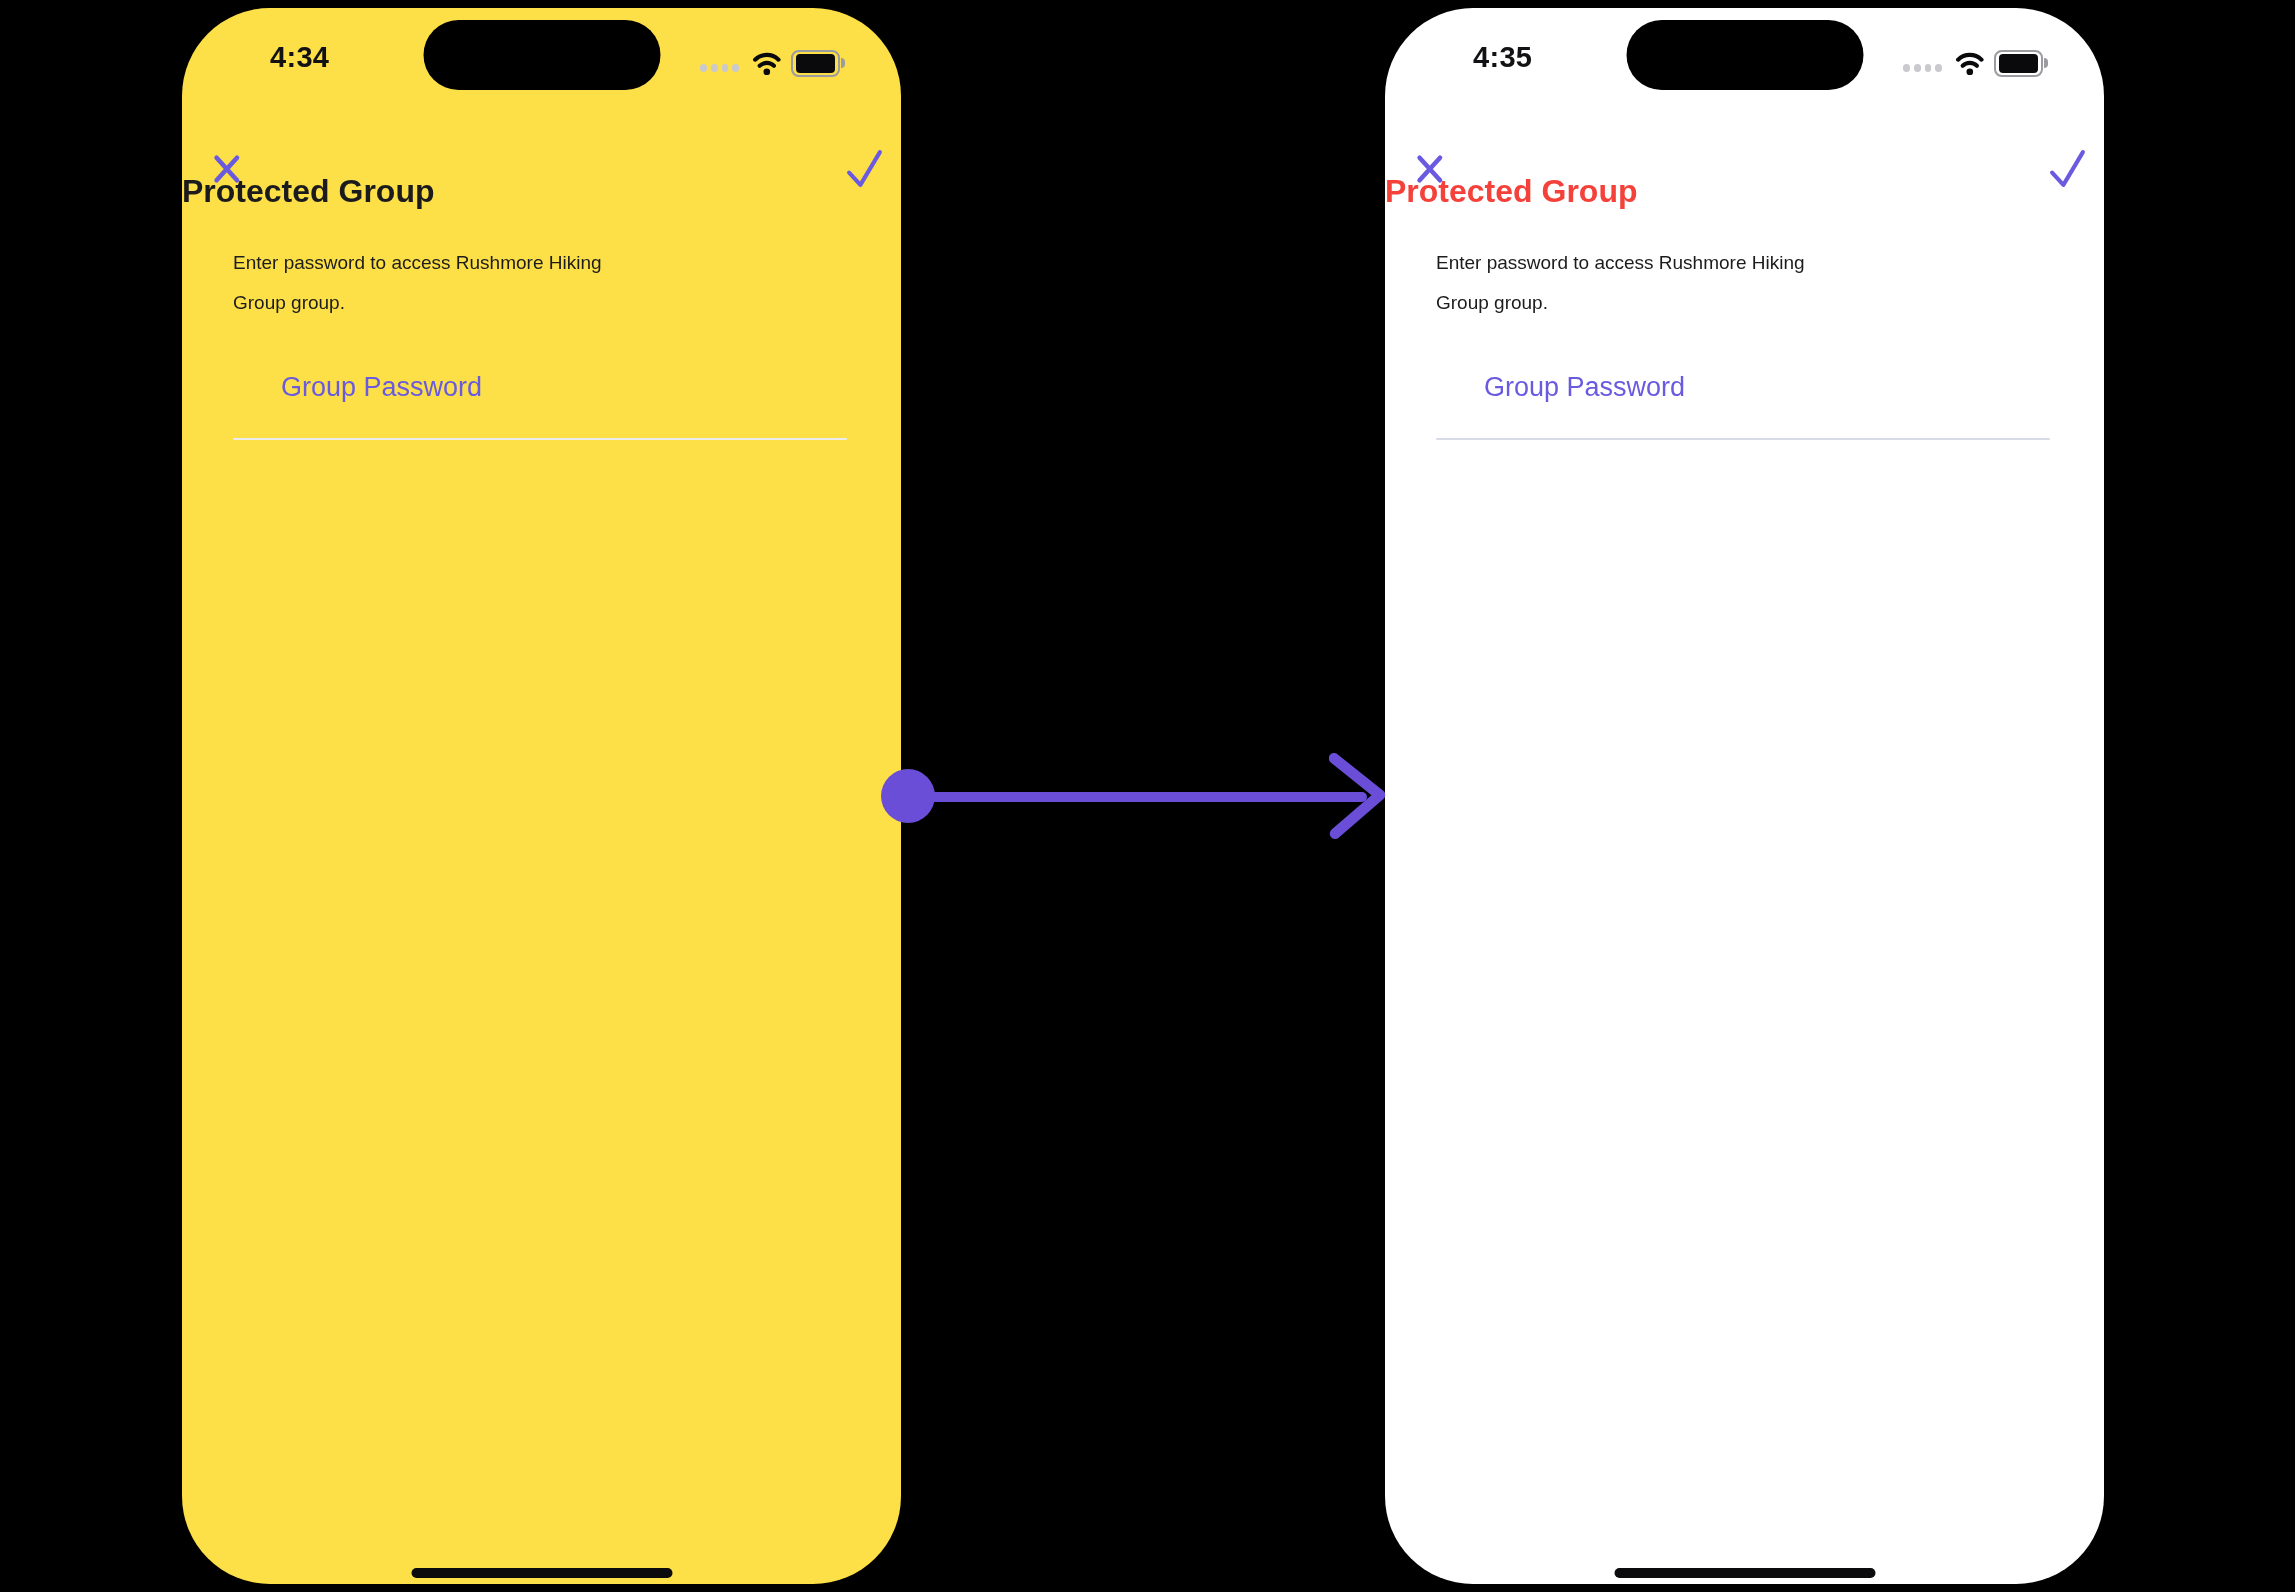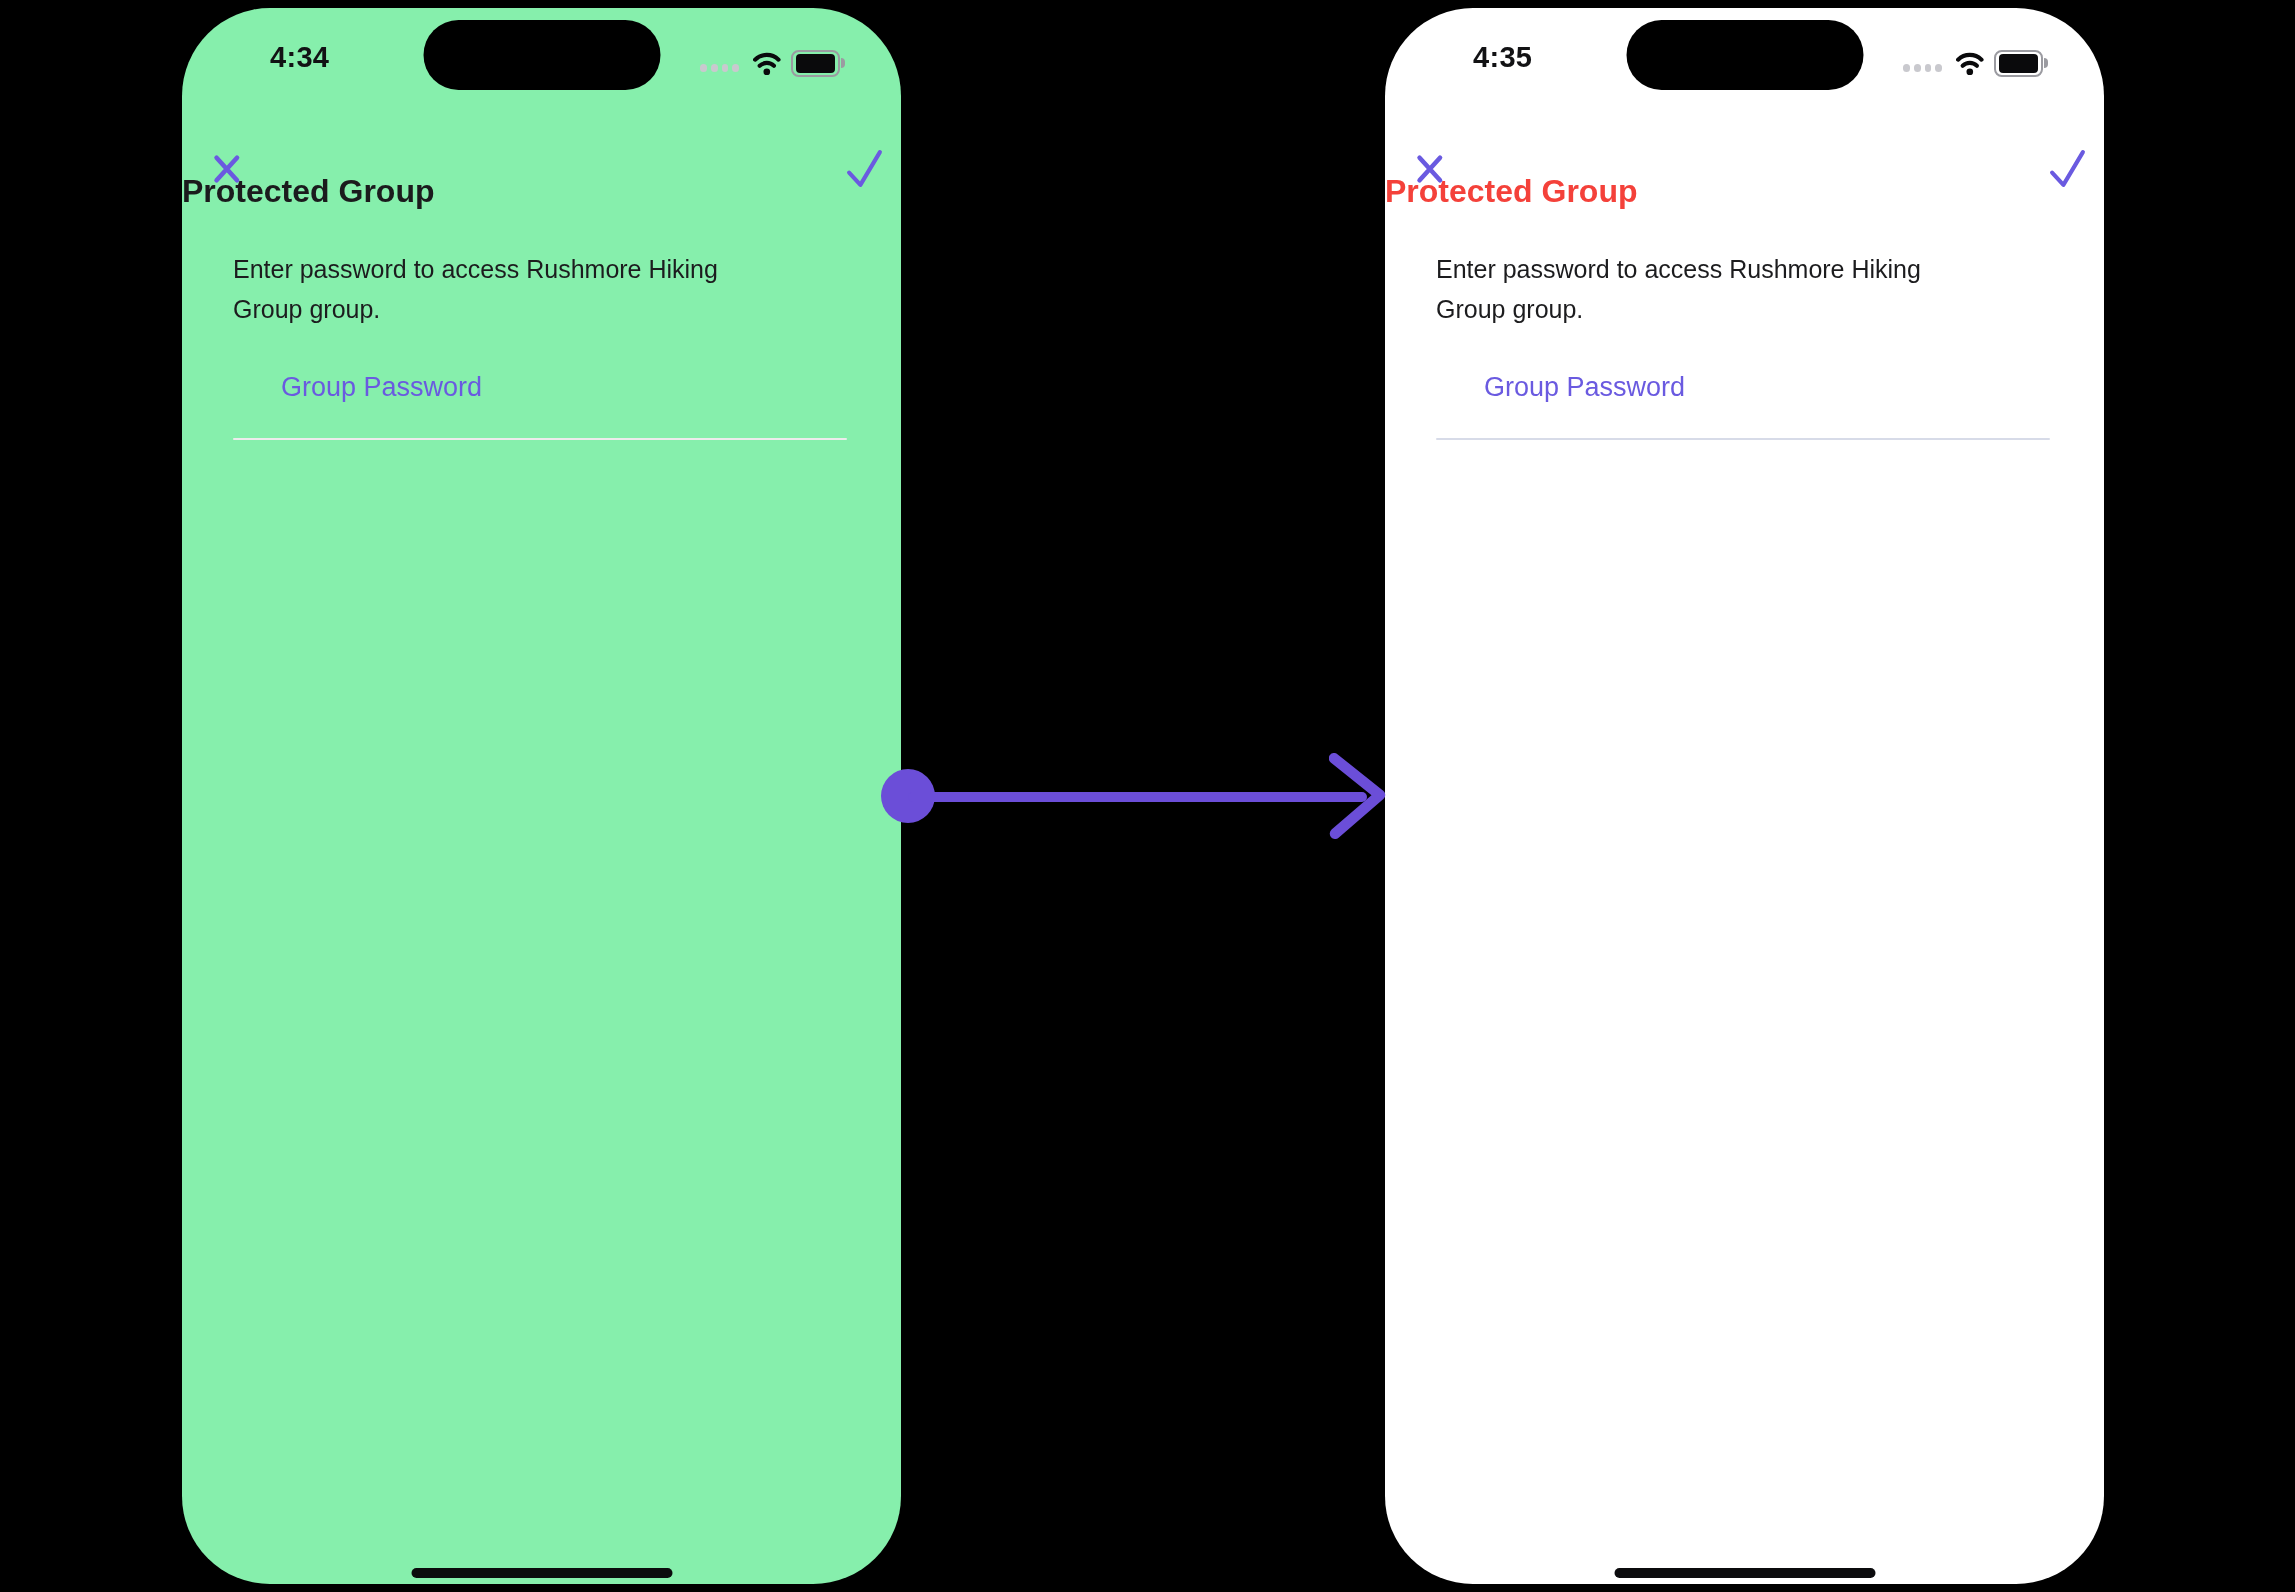--- a/index.html
+++ b/index.html
@@ -1,21 +1,21 @@
 <!DOCTYPE html>
 <html style="font-size:8.2px"><head>
 <meta charset="utf-8">
 <style>
   html,body{margin:0;padding:0;background:#000;}
   .stage{position:relative;width:2295px;height:1593px;background:#000;overflow:hidden;
          font-family:"Liberation Sans",sans-serif;}
 
   
   .phone{position:absolute;top:7.7px;width:719px;height:1576px;border-radius:88px;overflow:hidden;}
-  .phone--before{left:182px;background:#86efac;}
+  .phone--before{left:182px;background:#fde047;}
   .phone--after{left:1385px;background:#ffffff;}
 
   
   .time{position:absolute;top:34px;left:88px;font-size:29px;line-height:31px;font-weight:700;
         color:#121214;letter-spacing:0.3px;}
   .island{position:absolute;top:12.8px;left:50%;transform:translateX(-50%);
           width:237px;height:70px;background:#000;border-radius:36px;}
   .cell-dots{position:absolute;top:56px;right:162px;display:flex;gap:4.1px;}
   .cell-dots i{display:block;width:6.6px;height:8.7px;border-radius:3.6px;background:#C9C9CE;}
   .wifi{position:absolute;top:43px;right:120px;}
@@ -28,21 +28,21 @@
   
   .nav{position:absolute;top:138px;left:0;width:100%;height:49px;}
   .close{position:absolute;left:31px;top:8.2px;width:27.6px;height:30px;}
   .check{position:absolute;right:17.4px;top:3.1px;width:39px;height:39px;}
   .title{position:absolute;left:0;right:0;top:0;text-align:left;
          font-size:32px;line-height:49px;font-weight:700;color:#1B1B1D;}
   .phone--after .title{color:#F4413A;}
 
   
   .desc{position:absolute;top:216px;left:51px;width:625px;
-        font-size:25px;line-height:40px;color:#1C1C1E;}
+        font-size:19px;line-height:40px;color:#1C1C1E;}
   .desc span{display:block;}
 
   
   .field{position:absolute;top:363px;left:51px;width:614px;cursor:text;}
   .field-label{display:block;font-size:27px;line-height:32px;color:#6A5AE0;margin-left:48px;}
   .field-line{margin-top:35px;height:2.6px;border-radius:1.5px;background:#ECECEC;}
   .phone--after .field-line{background:#D7DBE8;}
 
   
   .home{position:absolute;bottom:5.6px;left:50%;transform:translateX(-50%);

